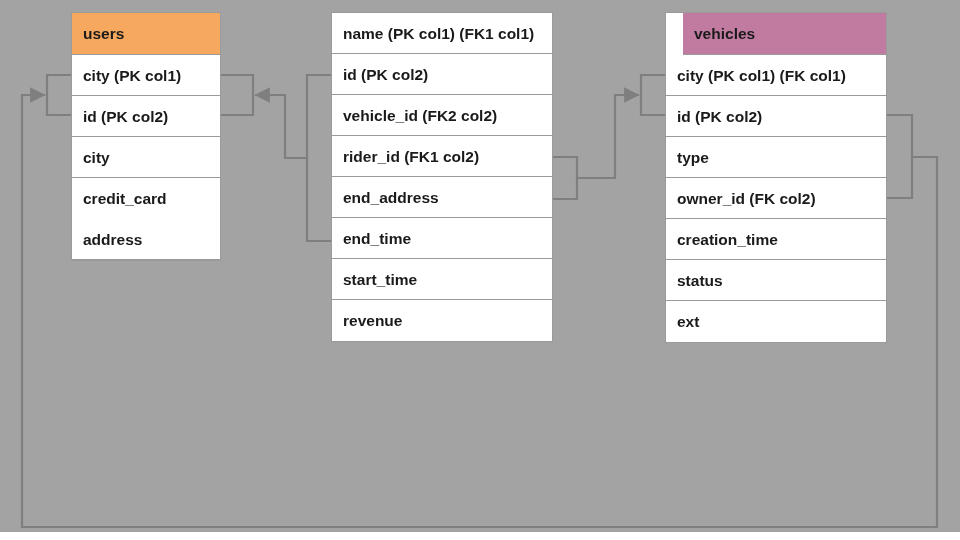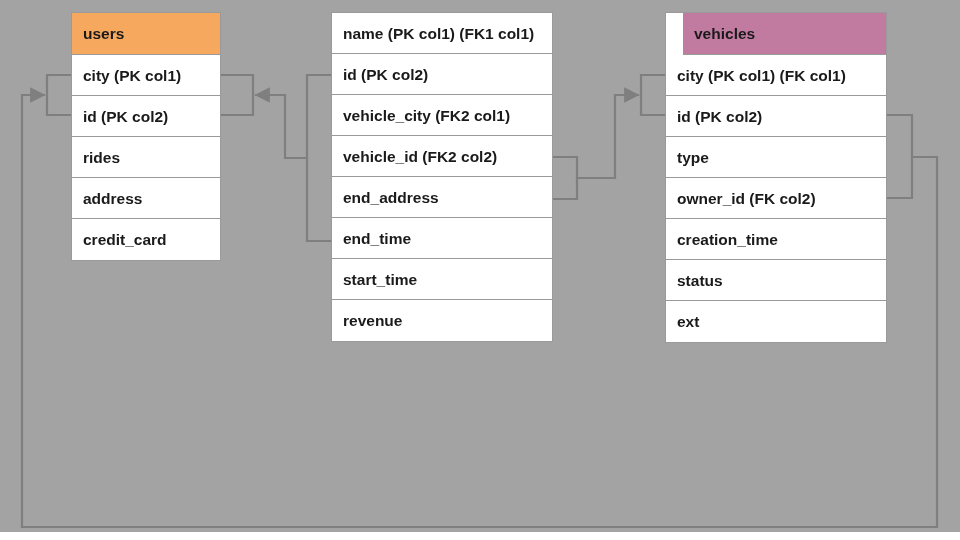--- a/index.html
+++ b/index.html
@@ -97,30 +97,30 @@
       <path d="M 887 115 L 912 115 L 912 198 L 887 198"></path>
 
       <path d="M 912 157 L 937 157 L 937 527 L 22 527 L 22 95 L 44 95" marker-end="url(#arrow-right)"></path>
     </g>
   </svg>
 
   <div class="table-box" id="users-table">
     <div class="table-header" style="background-color: rgb(246, 169, 94);">users</div>
     <div class="table-row">city (PK col1)</div>
     <div class="table-row">id (PK col2)</div>
-    <div class="table-row">rides</div>
+    <div class="table-row">city</div>
+    <div class="table-row last">credit_card</div>
     <div class="table-row">address</div>
-    <div class="table-row last">credit_card</div>
   </div>
 
   <div class="table-box" id="rides-table">
     <div class="table-row">name (PK col1) (FK1 col1)</div>
     <div class="table-row">id (PK col2)</div>
-    <div class="table-row">vehicle_city (FK2 col1)</div>
     <div class="table-row">vehicle_id (FK2 col2)</div>
+    <div class="table-row">rider_id (FK1 col2)</div>
     <div class="table-row">end_address</div>
     <div class="table-row">end_time</div>
     <div class="table-row">start_time</div>
     <div class="table-row last">revenue</div>
   </div>
 
   <div class="table-box" id="vehicles-table">
     <div class="table-header" style="background-color: rgb(194, 123, 160); margin-left: 17px;">vehicles</div>
     <div class="table-row">city (PK col1) (FK col1)</div>
     <div class="table-row">id (PK col2)</div>

